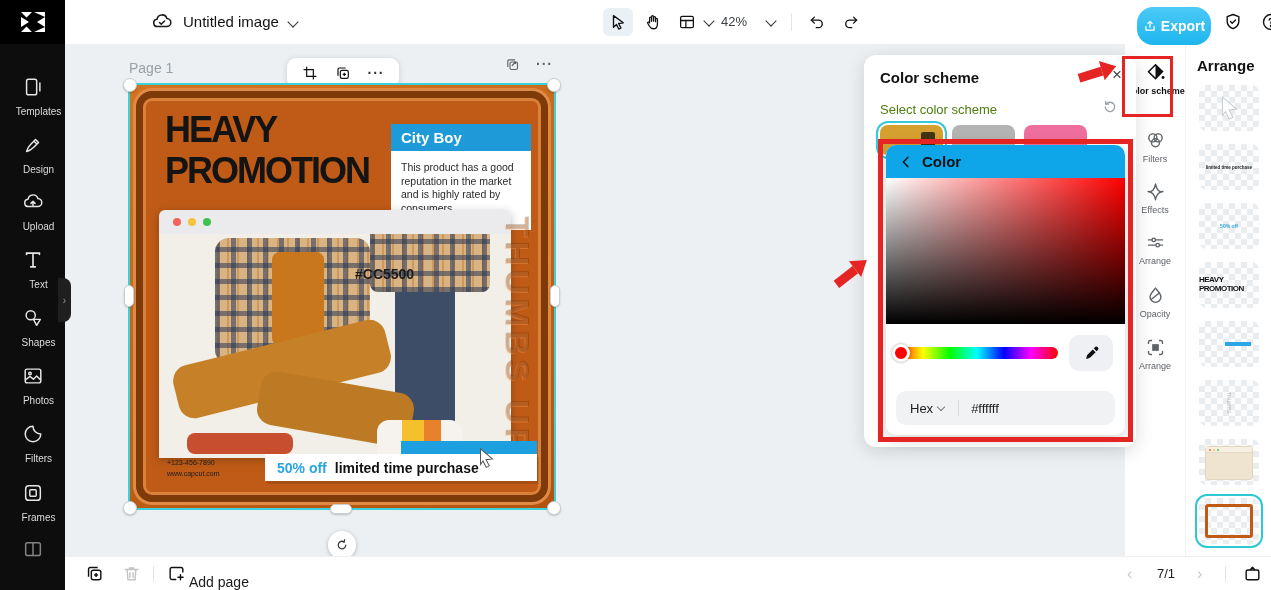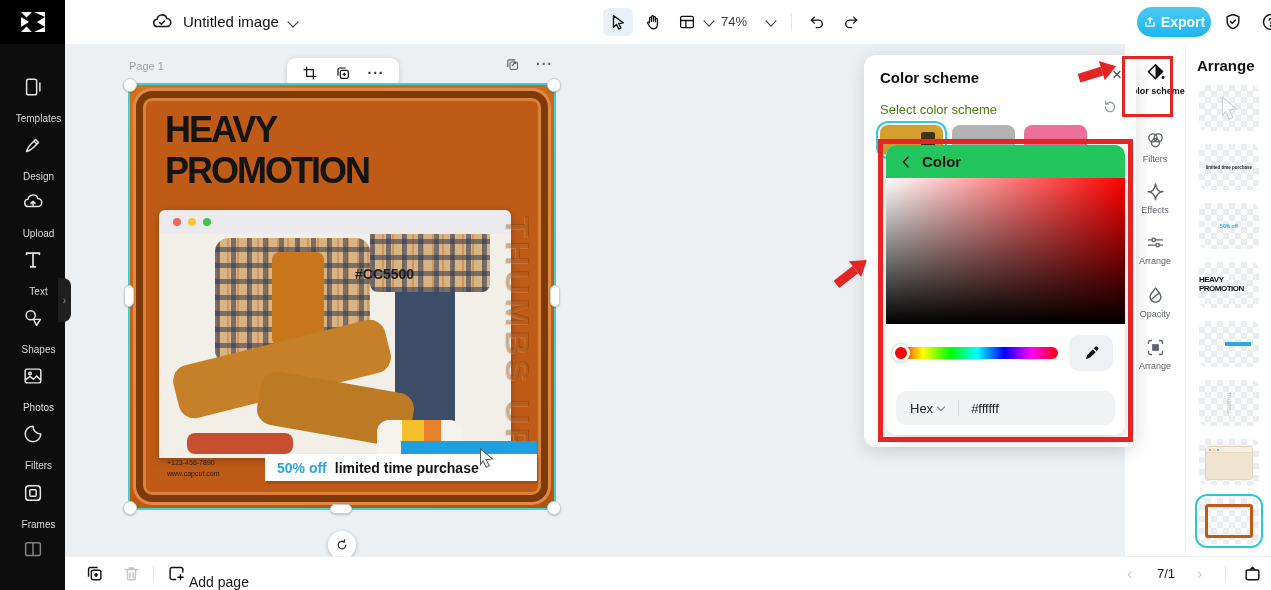--- a/index.html
+++ b/index.html
@@ -8,35 +8,35 @@
   svg { display:block; }
 
   
   #topbar { position:absolute; left:65px; top:0; right:0; height:44px; background:#fff; z-index:20; }
   #logo { position:absolute; left:0; top:0; width:65px; height:44px; background:#000; z-index:30; display:flex; align-items:center; justify-content:center; }
   .doc-title { position:absolute; left:118px; top:0; height:44px; line-height:44px; font-size:15px; color:#121212; font-weight:500; }
   .tool-btn { position:absolute; display:flex; align-items:center; justify-content:center; border-radius:6px; cursor:pointer; }
   .tool-selected { background:#e9f1f7; }
   .zoom-label { position:absolute; left:656px; top:0; height:44px; line-height:44px; font-size:13px; color:#3c4043; }
   .tb-divider { position:absolute; top:13px; width:1px; height:18px; background:#e3e5e8; }
-  #export-btn { position:absolute; left:1072px; top:7px; width:74px; height:30px; border-radius:16px;
+  #export-btn { position:absolute; left:1072px; top:7px; width:74px; height:38px; border-radius:16px;
      background:linear-gradient(180deg,#4cc9f6,#1db6ee); color:#fff; font-size:14px; font-weight:bold;
      display:flex; align-items:center; justify-content:center; gap:4px; cursor:pointer; }
   .chev { width:8px; height:8px; border-right:1.6px solid #333; border-bottom:1.6px solid #333; transform:rotate(45deg); display:inline-block; }
 
   
   #sidebar { position:absolute; left:0; top:44px; width:65px; bottom:0; background:#0d0d0d; z-index:25; }
   .sb-item { position:absolute; left:0; width:65px; text-align:center; color:#e6e6e6; cursor:pointer; }
   .sb-item svg { margin:0 auto; }
-  .sb-label { font-size:10px; display:block; margin-top:15px; color:#dcdcdc;padding-left:12px; }
+  .sb-label { font-size:10px; display:block; margin-top:8px; color:#dcdcdc;padding-left:12px; }
   #sb-collapse { position:absolute; left:58px; top:278px; width:13px; height:44px; background:#1f1f1f; border-radius:0 8px 8px 0; z-index:26; display:flex; align-items:center; justify-content:center; color:#9a9a9a; font-size:10px; cursor:pointer; }
 
   
   #canvas { position:absolute; left:65px; top:44px; right:86px; bottom:34px; background:#edf0f2; z-index:1; }
-  .page-label { position:absolute; left:64px; top:16px; font-size:11px; color:#9aa0a6; }
+  .page-label { position:absolute; left:64px; top:16px; font-size:14px; color:#9aa0a6; }
   #float-toolbar { position:absolute; left:222px; top:14px; width:112px; height:30px; background:#fff; border-radius:9px; box-shadow:0 1px 6px rgba(0,0,0,.15); display:flex; align-items:center; justify-content:space-around; padding:0 6px; }
   .ft-icon { cursor:pointer; color:#1a1a1a; }
   .mini-more { font-size:14px; font-weight:bold; color:#333; letter-spacing:1px; cursor:pointer; }
   #canvas-corner-icons { position:absolute; left:440px; top:12px; display:flex; gap:16px; color:#5f6368; align-items:center; }
 
   
   #sel { position:absolute; left:65px; top:41px; width:424px; height:423px; outline:2px solid #3ad0dc; z-index:2; }
   .handle { position:absolute; background:#fff; border:1px solid #c9ced2; box-shadow:0 1px 2px rgba(0,0,0,.2); z-index:5; }
   .h-circ { width:14px; height:14px; border-radius:50%; }
   .h-pill-v { width:10px; height:22px; border-radius:6px; }
@@ -81,21 +81,21 @@
   .panel-close { position:absolute; right:14px; top:10px; font-size:17px; color:#444; cursor:pointer; }
   .panel-sub { position:absolute; left:16px; top:47px; font-size:13px; color:#4d7c0f; }
   .panel-reset { position:absolute; right:18px; top:44px; cursor:pointer; }
   .swatch-row { position:absolute; left:16px; top:70px; display:flex; gap:9px; }
   .swatch { width:63px; height:30px; border-radius:8px; cursor:pointer; position:relative; }
   .swatch-sel { box-shadow:0 0 0 2px #fff, 0 0 0 4px #35c8d6; }
   .sw-dark { position:absolute; right:8px; top:7px; width:14px; height:16px; background:#3f3414; border-radius:2px; }
 
   
   #color-panel { position:absolute; left:886px; top:145px; width:239px; height:290px; background:#fff; border-radius:10px; box-shadow:0 4px 16px rgba(0,0,0,.18); z-index:7; overflow:hidden; }
-  .cp-head { position:absolute; left:0; top:0; right:0; height:33px; display:flex; align-items:center; gap:8px; padding-left:12px; background:#22c55e; }
+  .cp-head { position:absolute; left:0; top:0; right:0; height:33px; display:flex; align-items:center; gap:8px; padding-left:12px; background:#0ea5e9; }
   .cp-title { font-size:15px; font-weight:bold; color:#121212; }
   .sat-field { position:absolute; left:0; top:33px; right:0; height:146px;
       background:linear-gradient(to top, #000, rgba(0,0,0,0)), linear-gradient(to right, #fff, #f00); }
   .hue-row { position:absolute; left:10px; top:202px; width:162px; height:12px; border-radius:6px;
       background:linear-gradient(90deg,#f00,#ff0,#0f0,#0ff,#00f,#f0f,#f00); }
   .hue-handle { position:absolute; left:-4px; top:-3px; width:18px; height:18px; border-radius:50%; background:#f00; border:3px solid #fff; box-shadow:0 0 3px rgba(0,0,0,.4); cursor:pointer; }
   .dropper-btn { position:absolute; right:12px; top:190px; width:44px; height:36px; background:#eef0f3; border-radius:10px; display:flex; align-items:center; justify-content:center; cursor:pointer; }
   .hex-row { position:absolute; left:10px; top:246px; right:10px; height:34px; background:#f0f2f4; border-radius:10px; display:flex; align-items:center; font-size:13px; color:#202124; }
   .hex-label { margin-left:14px; font-weight:500; }
   .hex-row .chev { width:6px; height:6px; border-width:0 1.4px 1.4px 0; border-style:solid; border-color:#777; margin-left:5px; margin-top:-2px; }
@@ -171,21 +171,21 @@
       <path d="M7.5 12V6.8a1.3 1.3 0 0 1 2.6 0V11M10.1 10.8V4.9a1.3 1.3 0 0 1 2.6 0v5.9M12.7 10.8V6a1.3 1.3 0 0 1 2.6 0v5.5M15.3 11.5V8.6a1.3 1.3 0 0 1 2.6 0v5.9c0 4-2.4 6.5-5.5 6.5-2.8 0-4-1.3-5.3-3.6L5 13.6c-.6-1 .8-2.2 1.7-1.4l.8.8"></path>
     </svg>
   </div>
   <div class="tool-btn" style="left:608px;top:8px;width:28px;height:28px">
     <svg width="18" height="18" viewBox="0 0 24 24" fill="none" stroke="#111" stroke-width="1.7">
       <rect x="3.5" y="4.5" width="17" height="15" rx="2"></rect>
         <path d="M3.5 10h17M10.5 10v9.5"></path>
     </svg>
   </div>
   <span class="chev abs" style="left:640px;top:17px"></span>
-  <div class="zoom-label">74%</div>
+  <div class="zoom-label">42%</div>
   <span class="chev abs" style="left:702px;top:17px"></span>
   <div class="tb-divider" style="left:726px"></div>
   <div class="tool-btn" style="left:738px;top:8px;width:28px;height:28px">
     <svg width="18" height="18" viewBox="0 0 24 24" fill="none" stroke="#111" stroke-width="1.8" stroke-linecap="round" stroke-linejoin="round">
       <path d="M8.5 5.5 4.5 9.5l4 4"></path>
         <path d="M4.5 9.5h9.5a5 5 0 0 1 0 10H11"></path>
     </svg>
   </div>
   <div class="tool-btn" style="left:772px;top:8px;width:28px;height:28px">
     <svg width="18" height="18" viewBox="0 0 24 24" fill="none" stroke="#111" stroke-width="1.8" stroke-linecap="round" stroke-linejoin="round">
@@ -304,20 +304,25 @@
         <path d="M11 14l6-6M14 8h3v3"></path>
       </svg>
     <span class="mini-more" style="color:#5f6368">···</span>
   </div>
 
   <div id="sel">
     <div id="poster">
       <div id="poster-frame">
         <div class="headline">HEAVY PROMOTION</div>
 
+        <div class="callout">
+          <div class="callout-head">City Boy</div>
+          <div class="callout-body">This product has a good reputation in the market and is highly rated by consumers.</div>
+          <div class="callout-tail"></div>
+        </div>
 
         <div class="browser">
           <div class="browser-bar">
             <span class="dot" style="background:#f4645c"></span>
             <span class="dot" style="background:#f7c23c"></span>
             <span class="dot" style="background:#3ec34f"></span>
           </div>
           <div class="photo">
             <div class="p-jeans"></div>
             <div class="p-stand-shirt plaid"></div>

